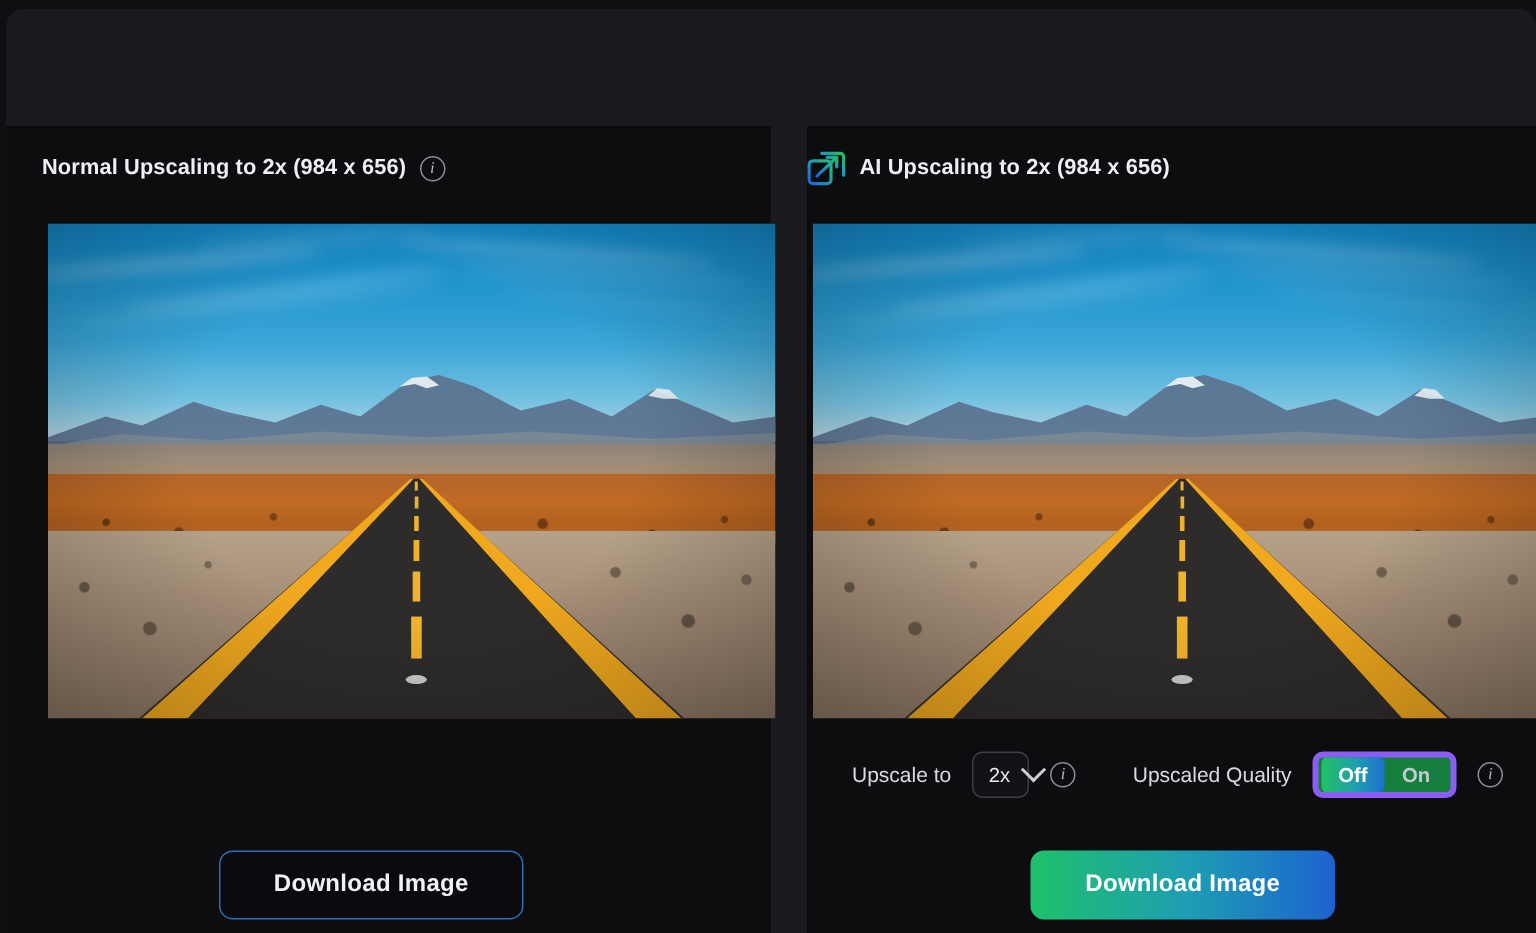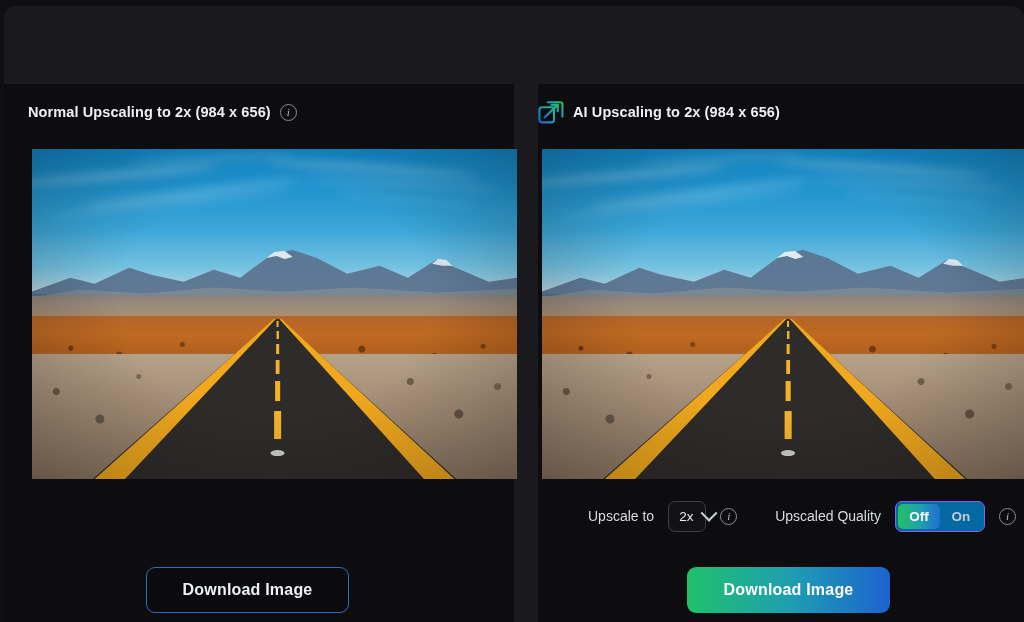--- a/index.html
+++ b/index.html
@@ -210,21 +210,20 @@
   }
 
   
   .controls {
     position: absolute;
     left: 30px; top: 415px;
     display: flex;
     align-items: center;
     gap: 14px;
     height: 34px;
-    margin-left: 20px;
   }
   .ctl-label {
     font-size: 14px;
     color: #d8dbe0;
     white-space: nowrap;
   }
 
   .select {
     display: inline-flex;
     align-items: center;
@@ -244,23 +243,23 @@
     border-right: 2px solid #c9ced6;
     border-bottom: 2px solid #c9ced6;
     transform: rotate(45deg) translate(-2px,-2px);
     flex: 0 0 auto;
   }
 
   .seg {
     display: inline-flex;
     align-items: center;
     height: 31px;
-    border: 1px solid #8b5cf6;
+    border: 4px solid #8b5cf6;
     border-radius: 7px;
-    background: #0369a1;
+    background: #15803d;
     overflow: hidden;
     padding: 2px;
     cursor: pointer;
   }
   .seg-opt {
     display: inline-flex;
     align-items: center;
     justify-content: center;
     min-width: 42px;
     height: 25px;

